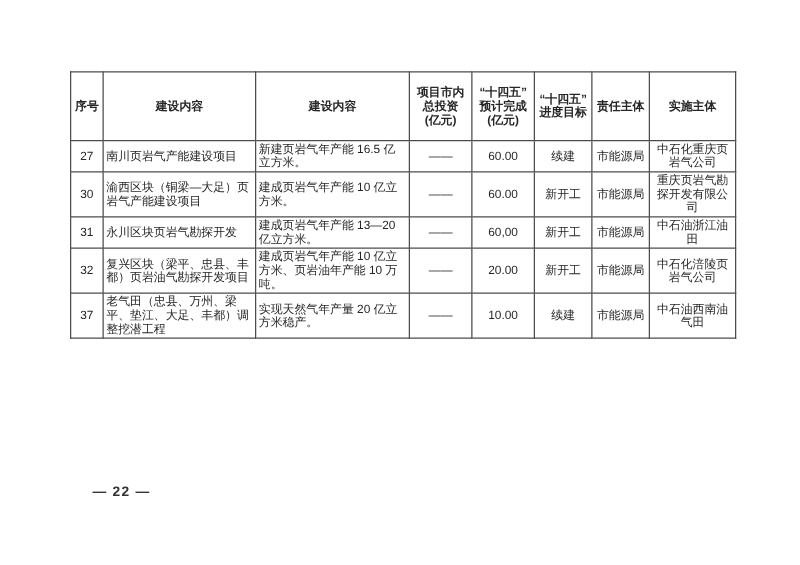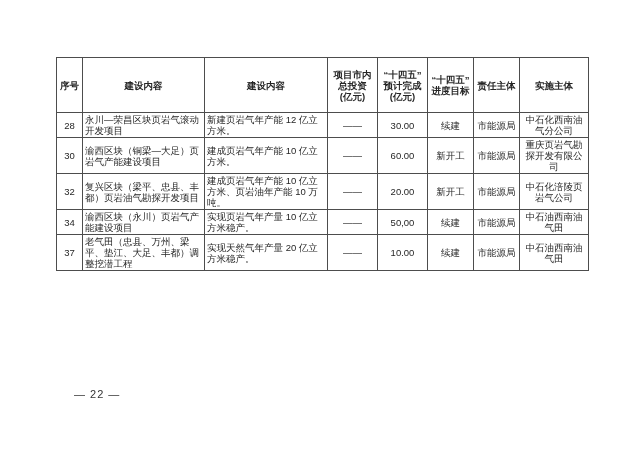--- a/index.html
+++ b/index.html
@@ -49,20 +49,21 @@
   td.c-name   { text-align: left; }
   td.c-cont   { text-align: left; }
   td.c-mid    { text-align: center; }
   .footer-pagenum {
     position: absolute;
     left: 74px;
     top: 388px;
     font-size: 11px;
     letter-spacing: 1px;
     color: #333333;
+    font-weight: bold;
   }
 </style>
 </head>
 <body>
 
 <div class="page">
 
   <table class="projects">
     <colgroup>
       <col style="width:26px">
@@ -86,58 +87,58 @@
 预计完成
 (亿元)</th>
         <th>“十四五”
 进度目标</th>
         <th>责任主体</th>
         <th>实施主体</th>
       </tr>
     </thead>
     <tbody>
         <tr>
-      <td class="c-no">28</td>
-      <td class="c-name">永川—荣昌区块页岩气滚动开发项目</td>
-      <td class="c-cont">新建页岩气年产能 12 亿立方米。</td>
+      <td class="c-no">27</td>
+      <td class="c-name">南川页岩气产能建设项目</td>
+      <td class="c-cont">新建页岩气年产能 16.5 亿立方米。</td>
       <td class="c-mid">——</td>
-      <td class="c-mid">30.00</td>
+      <td class="c-mid">60.00</td>
       <td class="c-mid">续建</td>
       <td class="c-mid">市能源局</td>
-      <td class="c-mid">中石化西南油气分公司</td>
+      <td class="c-mid">中石化重庆页岩气公司</td>
     </tr>
         <tr>
       <td class="c-no">30</td>
       <td class="c-name">渝西区块（铜梁—大足）页岩气产能建设项目</td>
       <td class="c-cont">建成页岩气年产能 10 亿立方米。</td>
       <td class="c-mid">——</td>
       <td class="c-mid">60.00</td>
       <td class="c-mid">新开工</td>
       <td class="c-mid">市能源局</td>
       <td class="c-mid">重庆页岩气勘探开发有限公司</td>
     </tr>
         <tr>
+      <td class="c-no">31</td>
+      <td class="c-name">永川区块页岩气勘探开发</td>
+      <td class="c-cont">建成页岩气年产能 13—20 亿立方米。</td>
+      <td class="c-mid">——</td>
+      <td class="c-mid">60,00</td>
+      <td class="c-mid">新开工</td>
+      <td class="c-mid">市能源局</td>
+      <td class="c-mid">中石油浙江油田</td>
+    </tr>
+        <tr>
       <td class="c-no">32</td>
       <td class="c-name">复兴区块（梁平、忠县、丰都）页岩油气勘探开发项目</td>
       <td class="c-cont">建成页岩气年产能 10 亿立方米、页岩油年产能 10 万吨。</td>
       <td class="c-mid">——</td>
       <td class="c-mid">20.00</td>
       <td class="c-mid">新开工</td>
       <td class="c-mid">市能源局</td>
       <td class="c-mid">中石化涪陵页岩气公司</td>
-    </tr>
-        <tr>
-      <td class="c-no">34</td>
-      <td class="c-name">渝西区块（永川）页岩气产能建设项目</td>
-      <td class="c-cont">实现页岩气年产量 10 亿立方米稳产。</td>
-      <td class="c-mid">——</td>
-      <td class="c-mid">50,00</td>
-      <td class="c-mid">续建</td>
-      <td class="c-mid">市能源局</td>
-      <td class="c-mid">中石油西南油气田</td>
     </tr>
         <tr>
       <td class="c-no">37</td>
       <td class="c-name">老气田（忠县、万州、梁平、垫江、大足、丰都）调整挖潜工程</td>
       <td class="c-cont">实现天然气年产量 20 亿立方米稳产。</td>
       <td class="c-mid">——</td>
       <td class="c-mid">10.00</td>
       <td class="c-mid">续建</td>
       <td class="c-mid">市能源局</td>
       <td class="c-mid">中石油西南油气田</td>

